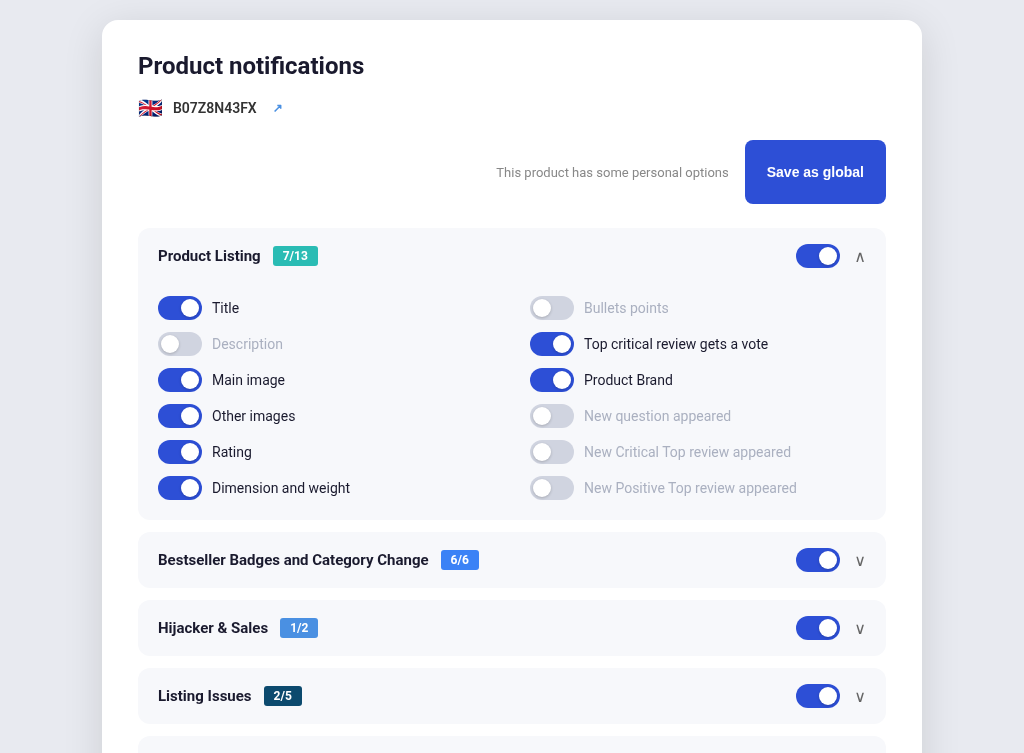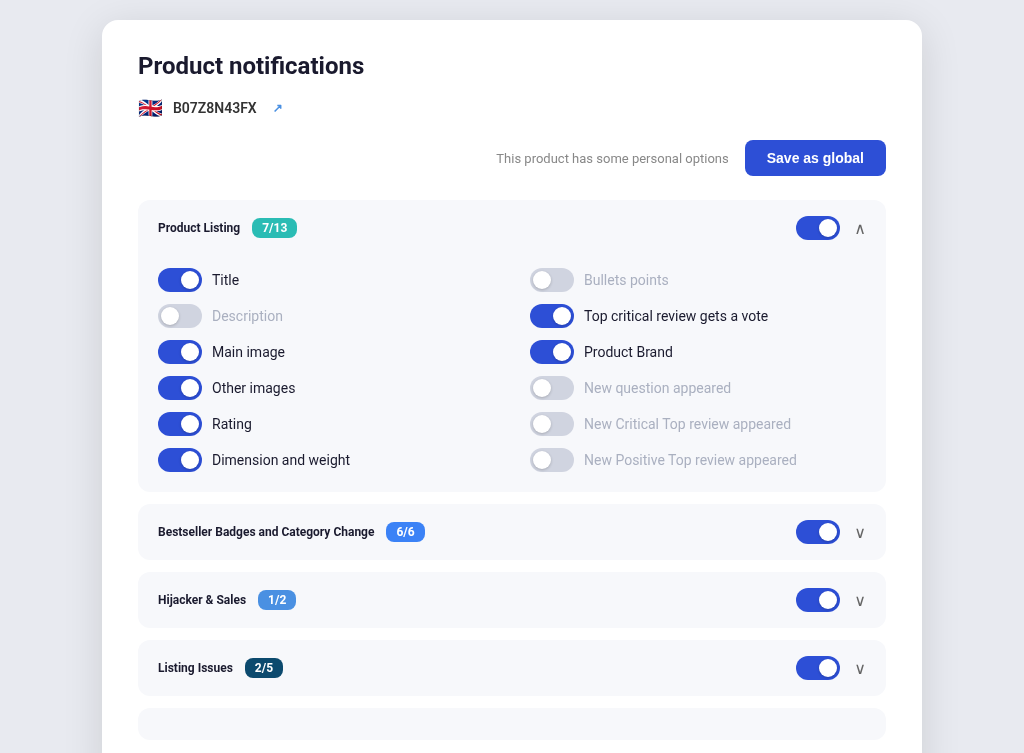--- a/index.html
+++ b/index.html
@@ -61,21 +61,21 @@
     }
     .personal-options-text {
       font-size: 13px;
       color: #888;
     }
     .save-global-btn {
       background: #2d4fd6;
       color: #fff;
       border: none;
       border-radius: 8px;
-      padding: 10px 22px;
+      padding: 24px 22px;
       font-size: 14px;
       font-weight: 600;
       cursor: pointer;
     }
     .section {
       background: #f7f8fb;
       border-radius: 12px;
       margin-bottom: 12px;
       overflow: hidden;
     }
@@ -85,26 +85,26 @@
       justify-content: space-between;
       padding: 16px 20px;
       cursor: pointer;
     }
     .section-header-left {
       display: flex;
       align-items: center;
       gap: 12px;
     }
     .section-title {
-      font-size: 12px;
+      font-size: 15px;
       font-weight: 700;
       color: #1a1a2e;
     }
     .badge {
-      border-radius: 8px;
+      border-radius: 3px;
       padding: 3px 10px;
       font-size: 12px;
       font-weight: 700;
       color: #fff;
     }
     .section-header-right {
       display: flex;
       align-items: center;
       gap: 14px;
     }

